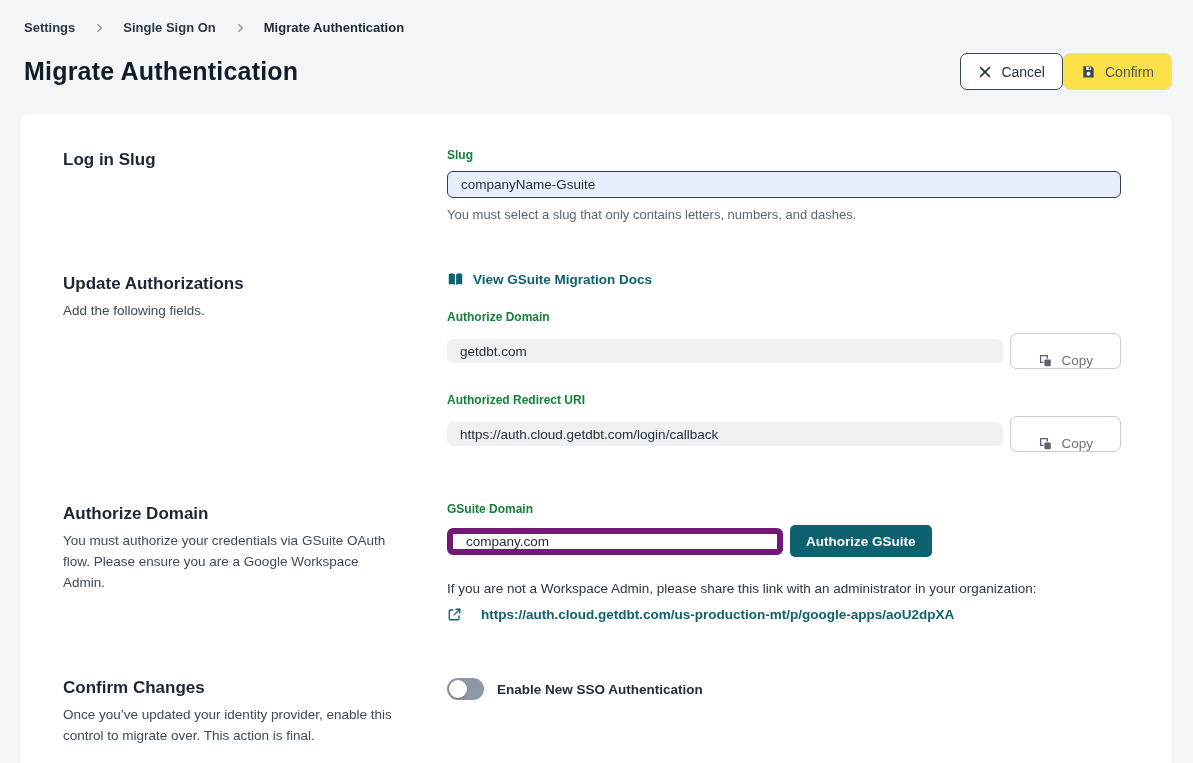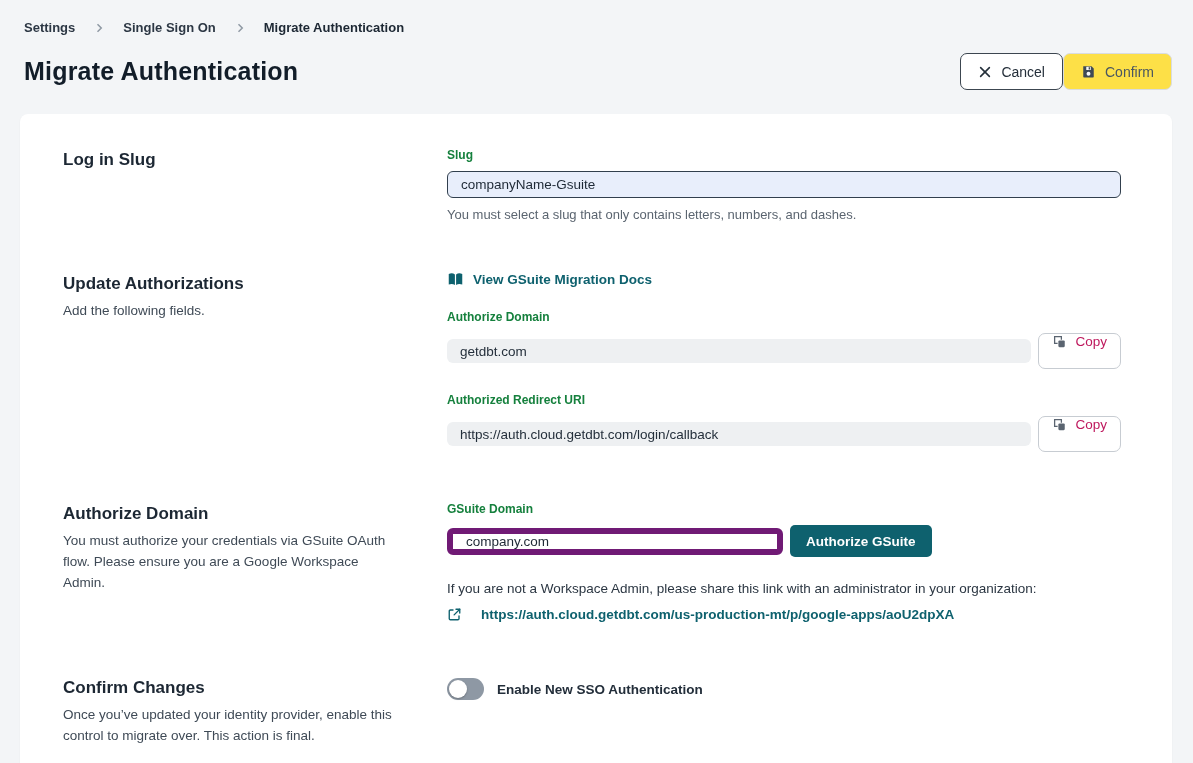--- a/index.html
+++ b/index.html
@@ -48,23 +48,23 @@
   .input-slug { background:#e8eefb; border:1px solid #313f4d; }
   .input-plain { background:#ffffff; border:6px solid #701a75; }
 
   .readonly-field { height:24px; background:#eef0f2; border:none; border-radius:6px;
                     display:flex; align-items:center; padding:0 13px; font-size:13.5px; color:#242f3b; flex:1; }
 
   .field-row { display:flex; gap:7px; align-items:center; }
   .field-block { margin-bottom:24px; }
   .field-block:last-child { margin-bottom:0; }
 
-  .btn-copy { display:inline-flex; align-items:flex-start; gap:8px; height:36px; padding:0 13px;
+  .btn-copy { display:inline-flex; align-items:flex-end; gap:8px; height:36px; padding:0 27px;
               background:#fff; border:1px solid #c7ccd2; border-radius:7px; font-size:13.5px;
-              color:#be185d; cursor:pointer; flex:0 0 auto; }
+              color:#737373; cursor:pointer; flex:0 0 auto; }
 
   .docs-link { display:inline-flex; align-items:center; gap:9px; font-size:13.5px; font-weight:700;
                color:#0e616e; margin-bottom:23px; cursor:pointer; text-decoration:none; }
 
   .btn-authorize { height:32px; padding:0 16px; background:#0e616e; color:#ffffff; border:none;
                    border-radius:5px; font-size:13.5px; font-weight:700; cursor:pointer; flex:0 0 auto;
                    font-family:inherit; }
   .gsuite-input { width:336px; flex:0 0 336px; }
 
   .share-text { font-size:13.5px; color:#2b3642; margin-top:22px; line-height:1.5; }

